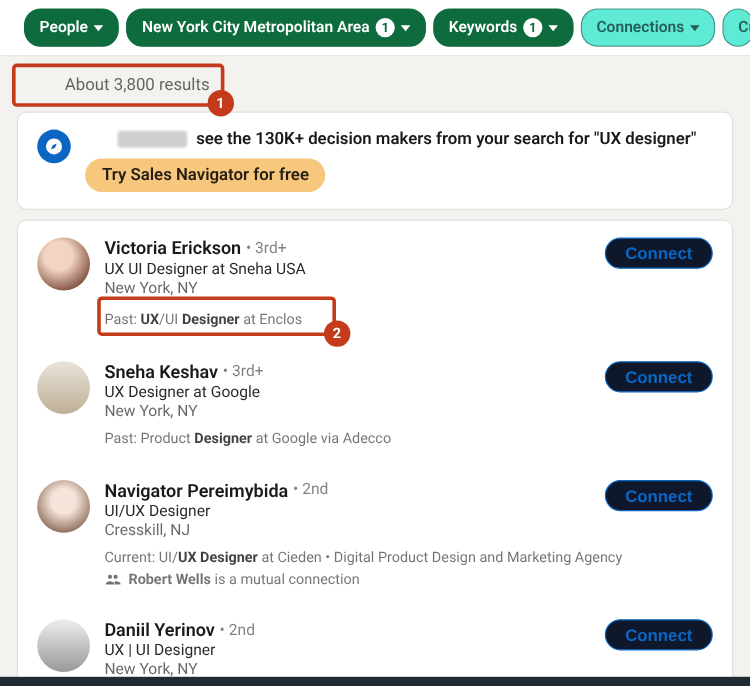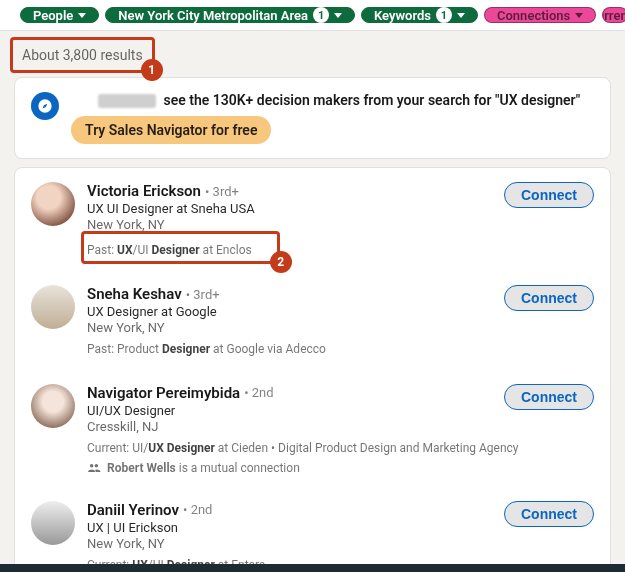--- a/index.html
+++ b/index.html
@@ -17,45 +17,45 @@
     padding: 7px 20px;
     display: flex;
     gap: 6px;
     align-items: center;
     white-space: nowrap;
   }
   .pill {
     display: inline-flex;
     align-items: center;
     gap: 5px;
-    height: 16px;
+    height: 32px;
     border-radius: 14px;
     padding: 0 12px;
     font-size: 13px;
     font-weight: 600;
     cursor: pointer;
-    justify-content: center;
   }
   .pill.active { background: #0e6b3d; color: #fff; border:1px solid #0e6b3d; }
-  .pill.inactive { background: #ec4899; color: rgba(0,0,0,0.6); border:1px solid rgba(0,0,0,0.35); }
+  .pill.inactive { background: #5eead4; color: rgba(0,0,0,0.6); border:1px solid rgba(0,0,0,0.35); }
   .pill .badge {
     background: #fff; color:#0e6b3d; border-radius:50%;
     width:16px;height:16px;display:inline-flex;align-items:center;justify-content:center;
     font-size:11px;font-weight:700;
   }
   .pill .caret {
     width:0;height:0;border-left:4px solid transparent;border-right:4px solid transparent;
     border-top:5px solid currentColor;
   }
   .pill.inactive .caret { border-top-color: rgba(0,0,0,0.6); }
 
   .results-count-wrap {
     position: relative;
     display:inline-block;
     margin: 10px 0 0 14px;
+    padding-left: 32px;
   }
   .results-count {
     font-size: 14px;
     color: rgba(0,0,0,0.6);
     padding: 6px 8px;
   }
   .annot-box-1 {
     position:absolute;
     left:-4px; top:-4px; right:-4px; bottom:-4px;
     border:3px solid #c33b1a;
@@ -126,21 +126,21 @@
   .name { font-weight:600; font-size:15px; color:rgba(0,0,0,0.9); }
   .deg  { color: rgba(0,0,0,0.5); font-size:13px; }
   .headline { color: rgba(0,0,0,0.85); font-size:13px; margin-top:1px; }
   .loc { color: rgba(0,0,0,0.6); font-size:13px; margin-top:1px; }
   .meta { color: rgba(0,0,0,0.55); font-size:12px; margin-top:6px; line-height:1.4;}
   .meta b { color: rgba(0,0,0,0.75); font-weight:700;}
   .mutual { display:flex;align-items:center;gap:6px;color:rgba(0,0,0,0.55);font-size:12px;margin-top:4px;}
   .mutual-icon {width:14px;height:14px;}
   .action-btn {
     position:absolute; right:16px; top:14px;
-    border:1px solid #0a66c2;color:#0a66c2;background:#e5e5e5;
+    border:1px solid #0a66c2;color:#0a66c2;background:#0f172a;
     border-radius:16px;padding:4px 16px;
     font-weight:600;font-size:14px;cursor:pointer;
   }
 
   .annot-box-2-wrap {
     position:relative;display:inline-block;margin-top:4px;text-align:center;
   }
   .annot-box-2 {
     position:absolute;left:-6px;top:-5px;right:-28px;bottom:-5px;
     border:3px solid #c33b1a;border-radius:4px;pointer-events:none;
@@ -261,21 +261,21 @@
     <button class="action-btn">Connect</button>
   </div>
 
   <div class="result">
     <div class="avatar av4"></div>
     <div class="body">
       <div class="name-line">
         <span class="name">Daniil Yerinov</span>
         <span class="deg">• 2nd</span>
       </div>
-      <div class="headline">UX | UI Erickson</div>
+      <div class="headline">UX | UI Designer</div>
       <div class="loc">New York, NY</div>
       <div class="meta">Current: <b>UX</b>/UI <b>Designer</b> at Entera</div>
 
     </div>
     <button class="action-btn">Connect</button>
   </div>
 
 </div>
 
 <div class="bottom-bar"></div>

